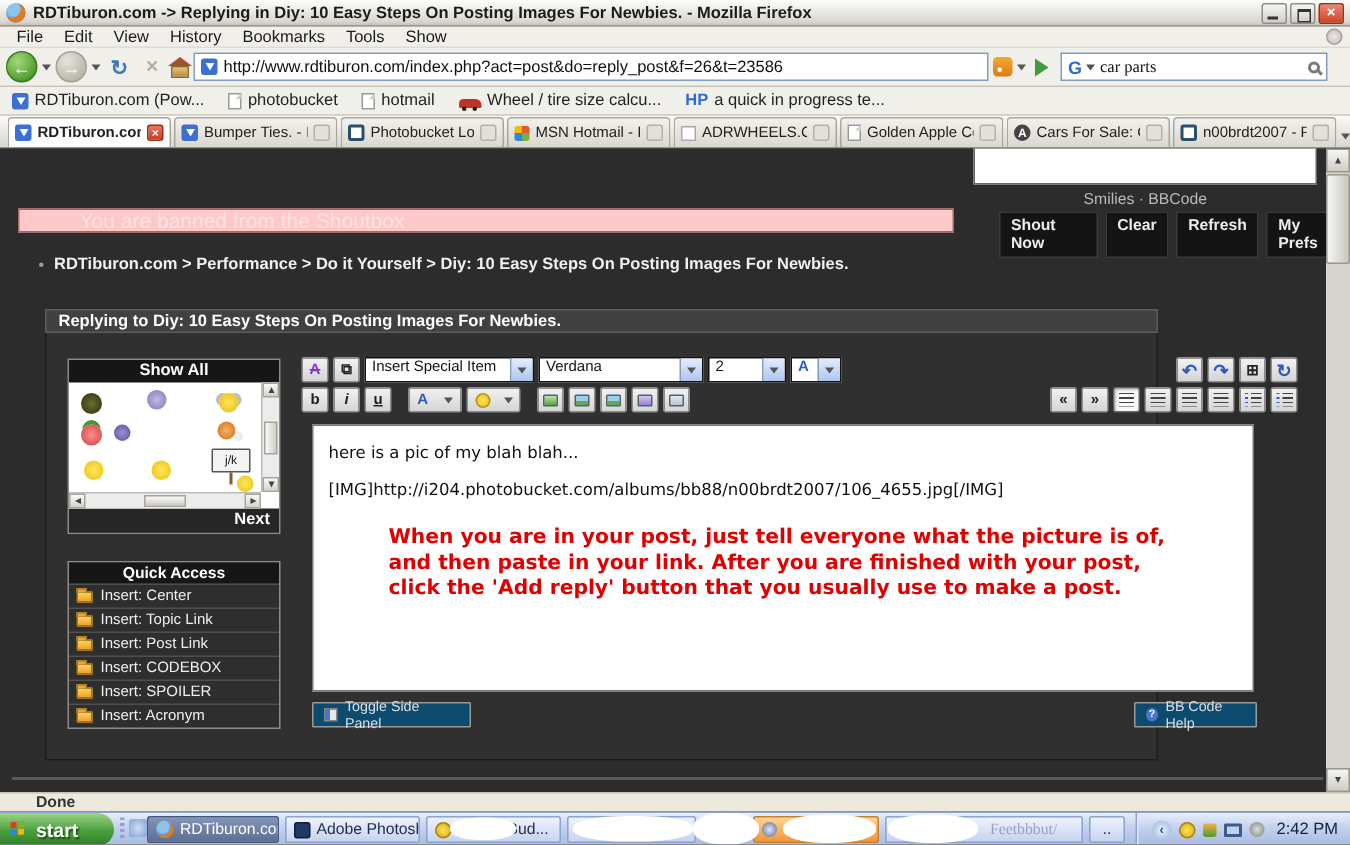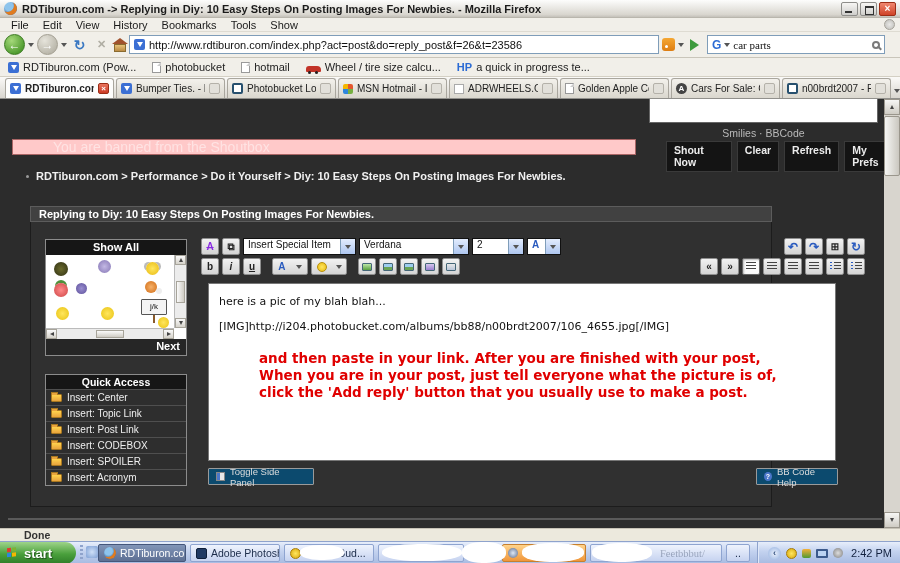--- a/index.html
+++ b/index.html
@@ -468,22 +468,22 @@
               </div>
             <div class="tb">
                 <span class="list-bars"></span>
               </div>
           </div>
 
           <div class="textbox">
             <div class="ln1">here is a pic of my blah blah...</div>
             <div class="ln2">[IMG]http://i204.photobucket.com/albums/bb88/n00brdt2007/106_4655.jpg[/IMG]</div>
             <div class="annotation">
+              <div>When you are in your post, just tell everyone what the picture is of,</div>
               <div>and then paste in your link. After you are finished with your post,</div>
-              <div>When you are in your post, just tell everyone what the picture is of,</div>
               <div>click the 'Add reply' button that you usually use to make a post.</div>
             </div>
           </div>
 
           <div class="ed-btnrow">
             <div class="ed-btn toggle-btn">
               <span class="panel-ic"></span>
               <span>Toggle Side Panel</span>
             </div>
             <div class="ed-btn help-btn">

